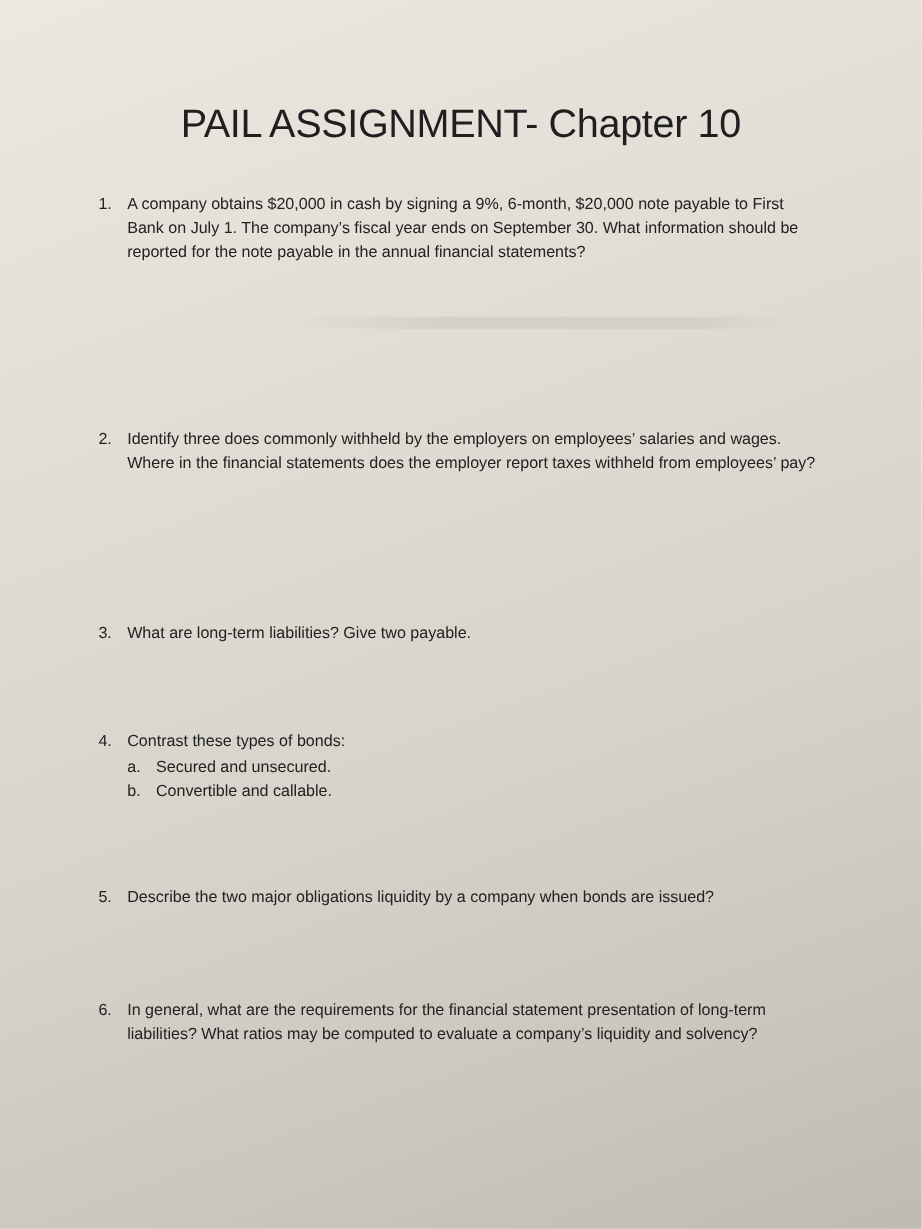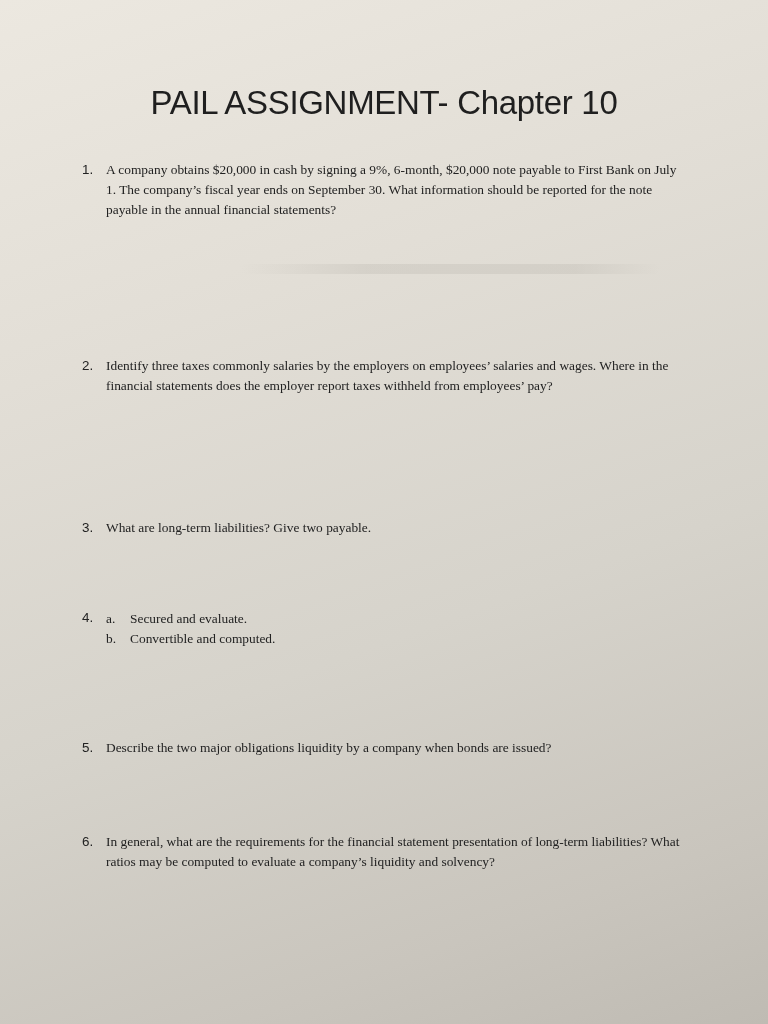--- a/index.html
+++ b/index.html
@@ -40,21 +40,20 @@
       line-height: 20px;
       color: #222;
       display: flex;
     }
     .q-num {
       width: 24px;
       flex: 0 0 24px;
     }
     .q-body {
       flex: 1;
-      font-family: Liberation Serif, serif;
     }
     .sub-list {
       margin-top: 1px;
     }
     .sub-item {
       display: flex;
       line-height: 20px;
     }
     .sub-letter {
       width: 24px;
@@ -79,39 +78,40 @@
 
   <div class="question" style="top:148px;">
     <span class="q-num">1.</span>
     <span class="q-body">A company obtains $20,000 in cash by signing a 9%, 6-month, $20,000 note payable to First Bank on July 1. The company’s fiscal year ends on September 30. What information should be reported for the note payable in the annual financial statements?</span>
   </div>
 
   <div class="bleed"></div>
 
   <div class="question" style="top:344px;">
     <span class="q-num">2.</span>
-    <span class="q-body">Identify three taxes commonly salaries by the employers on employees’ salaries and wages. Where in the financial statements does the employer report taxes withheld from employees’ pay?</span>
+    <span class="q-body">Identify three does commonly withheld by the employers on employees’ salaries and wages. Where in the financial statements does the employer report taxes withheld from employees’ pay?</span>
   </div>
 
   <div class="question" style="top:506px;">
     <span class="q-num">3.</span>
     <span class="q-body">What are long-term liabilities? Give two payable.</span>
   </div>
 
   <div class="question" style="top:596px;">
     <span class="q-num">4.</span>
     <div class="q-body">
+      <div>Contrast these types of bonds:</div>
       <div class="sub-list">
         <div class="sub-item">
           <span class="sub-letter">a.</span>
-          <span>Secured and evaluate.</span>
+          <span>Secured and unsecured.</span>
         </div>
         <div class="sub-item">
           <span class="sub-letter">b.</span>
-          <span>Convertible and computed.</span>
+          <span>Convertible and callable.</span>
         </div>
       </div>
     </div>
   </div>
 
   <div class="question" style="top:726px;">
     <span class="q-num">5.</span>
     <span class="q-body">Describe the two major obligations liquidity by a company when bonds are issued?</span>
   </div>
 

